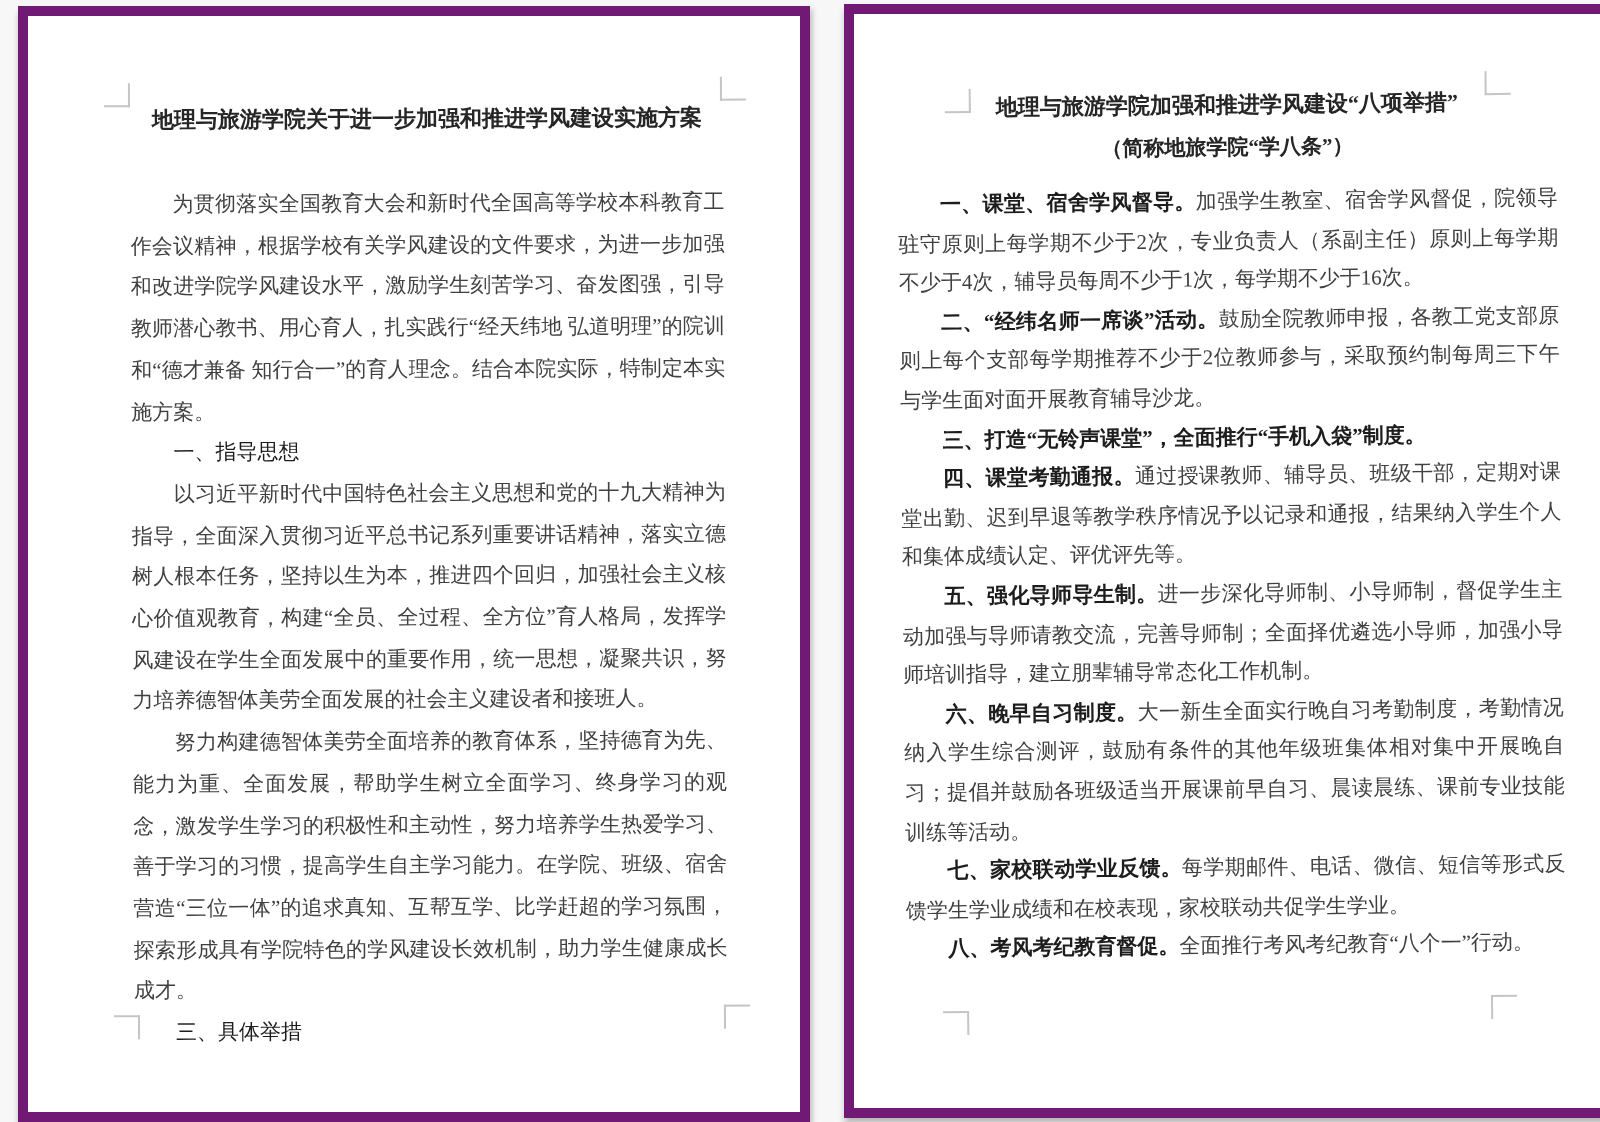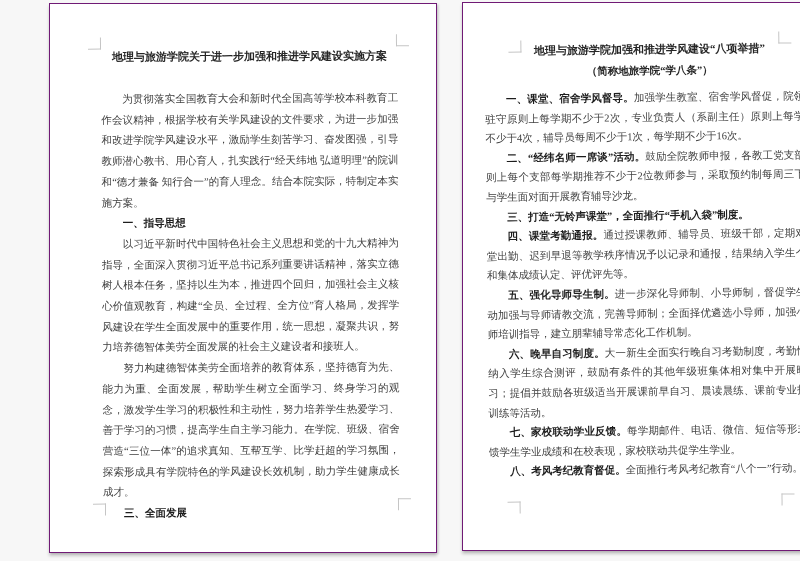--- a/index.html
+++ b/index.html
@@ -3,23 +3,22 @@
 <meta charset="utf-8">
 <style>
   html,body{margin:0;padding:0;}
   body{
     width:800px;height:561px;overflow:hidden;position:relative;
     background:#f7f7f7;
     font-family:"Liberation Serif", serif;
   }
   .page{
     position:absolute;background:#ffffff;
-    border:1px solid #701a75;
+    border:5px solid #701a75;
     box-shadow:0 3px 3px rgba(0,0,0,.20), 2px 1px 2px rgba(0,0,0,.10);
-    margin-left:40px;
   }
   .page-l{left:9px;top:3px;width:386px;height:548px;}
   .page-r{left:422px;top:2px;width:380px;height:547px;}
   .content{position:absolute;left:0;top:0;right:0;bottom:0;}
   .page-l .content{padding:44px 37px 0 52px;transform:rotate(-0.25deg);transform-origin:50% 50%;}
   .page-r .content{padding:38px 26px 0 24px;transform:rotate(-0.65deg);transform-origin:50% 50%;}
   .doc-title{
     font-size:11px;font-weight:bold;color:#262626;text-align:center;
     margin:0 0 24px 0;line-height:17px;letter-spacing:0px;
   }
@@ -27,21 +26,21 @@
   .doc-subtitle{
     font-size:10.5px;font-weight:bold;color:#262626;text-align:center;
     margin:0 0 9px 0;line-height:17px;
   }
   .para{
     font-size:10.5px;color:#404040;margin:0;
     line-height:20.7px;text-indent:2em;
     text-align:justify;word-break:break-all;
   }
   .heading{
-    font-size:10.5px;color:#1d1d1d;font-weight:bold;margin:0;
+    font-size:10.5px;color:#1d1d1d;font-weight:normal;margin:0;
     line-height:20.7px;text-indent:2em;
   }
   .item{
     font-size:10.5px;color:#404040;margin:0;
     line-height:19.6px;text-indent:2em;
     text-align:justify;word-break:break-all;
   }
   .item .lead{font-weight:bold;color:#1d1d1d;}
   .cm{position:absolute;width:12px;height:11px;}
   .cm-tl{border-right:1px solid #c5c5c5;border-bottom:1px solid #c5c5c5;}
@@ -67,21 +66,21 @@
       <div class="cm cm-tl"></div>
       <div class="cm cm-tr"></div>
       <div class="cm cm-bl"></div>
       <div class="cm cm-br"></div>
 
       <h1 class="doc-title">地理与旅游学院关于进一步加强和推进学风建设实施方案</h1>
       <p class="para">为贯彻落实全国教育大会和新时代全国高等学校本科教育工作会议精神，根据学校有关学风建设的文件要求，为进一步加强和改进学院学风建设水平，激励学生刻苦学习、奋发图强，引导教师潜心教书、用心育人，扎实践行“经天纬地 弘道明理”的院训和“德才兼备 知行合一”的育人理念。结合本院实际，特制定本实施方案。</p>
       <p class="heading">一、指导思想</p>
       <p class="para">以习近平新时代中国特色社会主义思想和党的十九大精神为指导，全面深入贯彻习近平总书记系列重要讲话精神，落实立德树人根本任务，坚持以生为本，推进四个回归，加强社会主义核心价值观教育，构建“全员、全过程、全方位”育人格局，发挥学风建设在学生全面发展中的重要作用，统一思想，凝聚共识，努力培养德智体美劳全面发展的社会主义建设者和接班人。</p>
       <p class="para">努力构建德智体美劳全面培养的教育体系，坚持德育为先、能力为重、全面发展，帮助学生树立全面学习、终身学习的观念，激发学生学习的积极性和主动性，努力培养学生热爱学习、善于学习的习惯，提高学生自主学习能力。在学院、班级、宿舍营造“三位一体”的追求真知、互帮互学、比学赶超的学习氛围，探索形成具有学院特色的学风建设长效机制，助力学生健康成长成才。</p>
-      <p class="heading">三、全面发展</p>
+      <p class="heading">三、具体举措</p>
     </div>
   </div>
 
   <div class="page page-r">
     <div class="content">
       <div class="cm cm-tl"></div>
       <div class="cm cm-tr"></div>
       <div class="cm cm-bl"></div>
       <div class="cm cm-br"></div>
 

